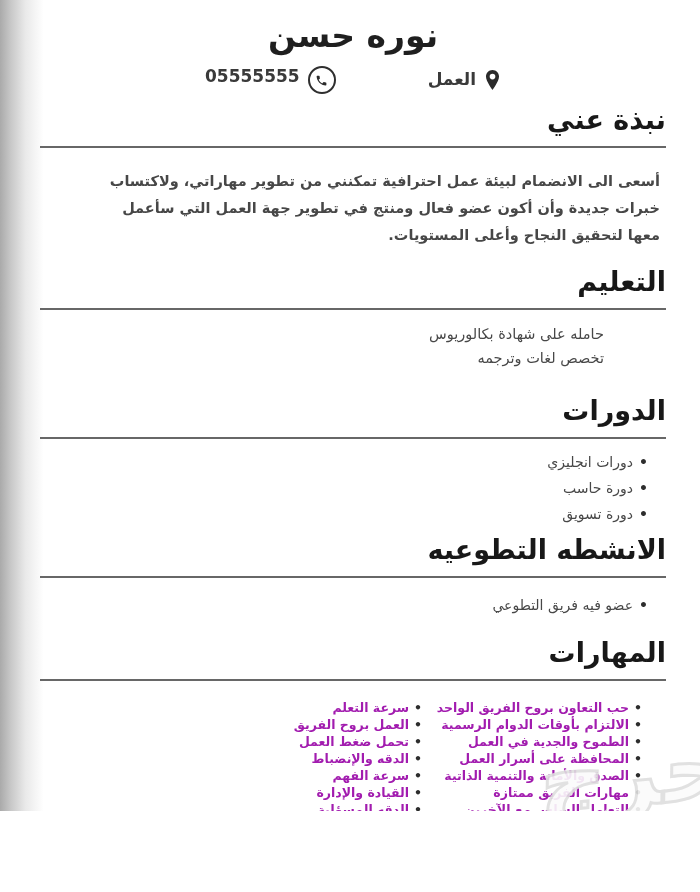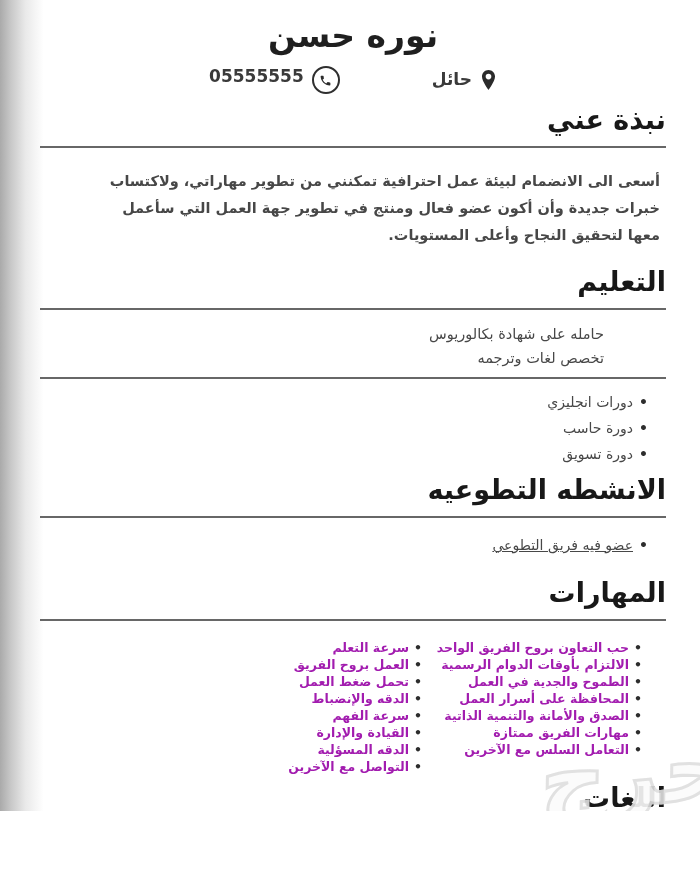--- a/index.html
+++ b/index.html
@@ -64,21 +64,21 @@
     padding-right:15px;
     text-align:right;
     font-size:14px;line-height:26px;color:#474747;font-weight:500;
   }
   ul.blist li::before{
     content:"\2022";
     position:absolute;right:0;top:0;
     color:#2d2d2d;font-weight:700;
   }
   .courses-list{margin:10px 18px 0 0 !important;}
-  .volunteer-list{margin:14px 18px 0 0 !important;text-decoration:underline;}
+  .volunteer-list{margin:14px 18px 0 0 !important;}
 
   .skills{
     display:flex;align-items:flex-start;
     margin-top:18px;padding-right:24px;
   }
   .skills ul.blist{width:220px;}
   .skills ul.blist + ul.blist{width:215px;}
   .skills ul.blist li{font-size:12.5px;line-height:17px;font-weight:700;color:#a21caf;padding-right:13px;}
 
   
@@ -114,21 +114,21 @@
 
     <div class="name">نوره حسن</div>
 
     <div class="contact">
       <div class="contact-item">
         <span class="pin-icon">
           <svg width="17" height="22" viewBox="0 0 24 30">
             <path fill="#2b2b2b" d="M12 1C6.9 1 2.8 5.1 2.8 10.2 2.8 17.1 12 29 12 29s9.2-11.9 9.2-18.8C21.2 5.1 17.1 1 12 1zm0 13.2a4 4 0 1 1 0-8 4 4 0 0 1 0 8z"></path>
           </svg>
         </span>
-        <span>حائل</span>
+        <span>العمل</span>
       </div>
       <div class="contact-item">
         <span class="phone-circle">
           <svg width="13" height="13" viewBox="0 0 24 24">
             <path fill="#2b2b2b" d="M6.62 10.79a15.05 15.05 0 0 0 6.59 6.59l2.2-2.2a1 1 0 0 1 1.02-.24c1.12.37 2.33.57 3.57.57a1 1 0 0 1 1 1V20a1 1 0 0 1-1 1C10.85 21 3 13.15 3 4a1 1 0 0 1 1-1h3.5a1 1 0 0 1 1 1c0 1.24.2 2.45.57 3.57a1 1 0 0 1-.25 1.02l-2.2 2.2z"></path>
           </svg>
         </span>
         <span dir="ltr">05555555</span>
       </div>
     </div>
@@ -137,20 +137,21 @@
     <div class="rule"></div>
     <p class="about-text">أسعى الى الانضمام لبيئة عمل احترافية تمكنني من تطوير مهاراتي، ولاكتساب خبرات جديدة وأن أكون عضو فعال ومنتج في تطوير جهة العمل التي سأعمل معها لتحقيق النجاح وأعلى المستويات.</p>
 
     <div class="sec-h h-education">التعليم</div>
     <div class="rule"></div>
     <div class="edu-text">
       <div>حامله على شهادة بكالوريوس</div>
       <div>تخصص لغات وترجمه</div>
     </div>
 
+    <div class="sec-h h-courses">الدورات</div>
     <div class="rule"></div>
     <ul class="blist courses-list">
       <li>دورات انجليزي</li>
       <li>دورة حاسب</li>
       <li>دورة تسويق</li>
     </ul>
 
     <div class="sec-h h-volunteer">الانشطه التطوعيه</div>
     <div class="rule"></div>
     <ul class="blist volunteer-list">

